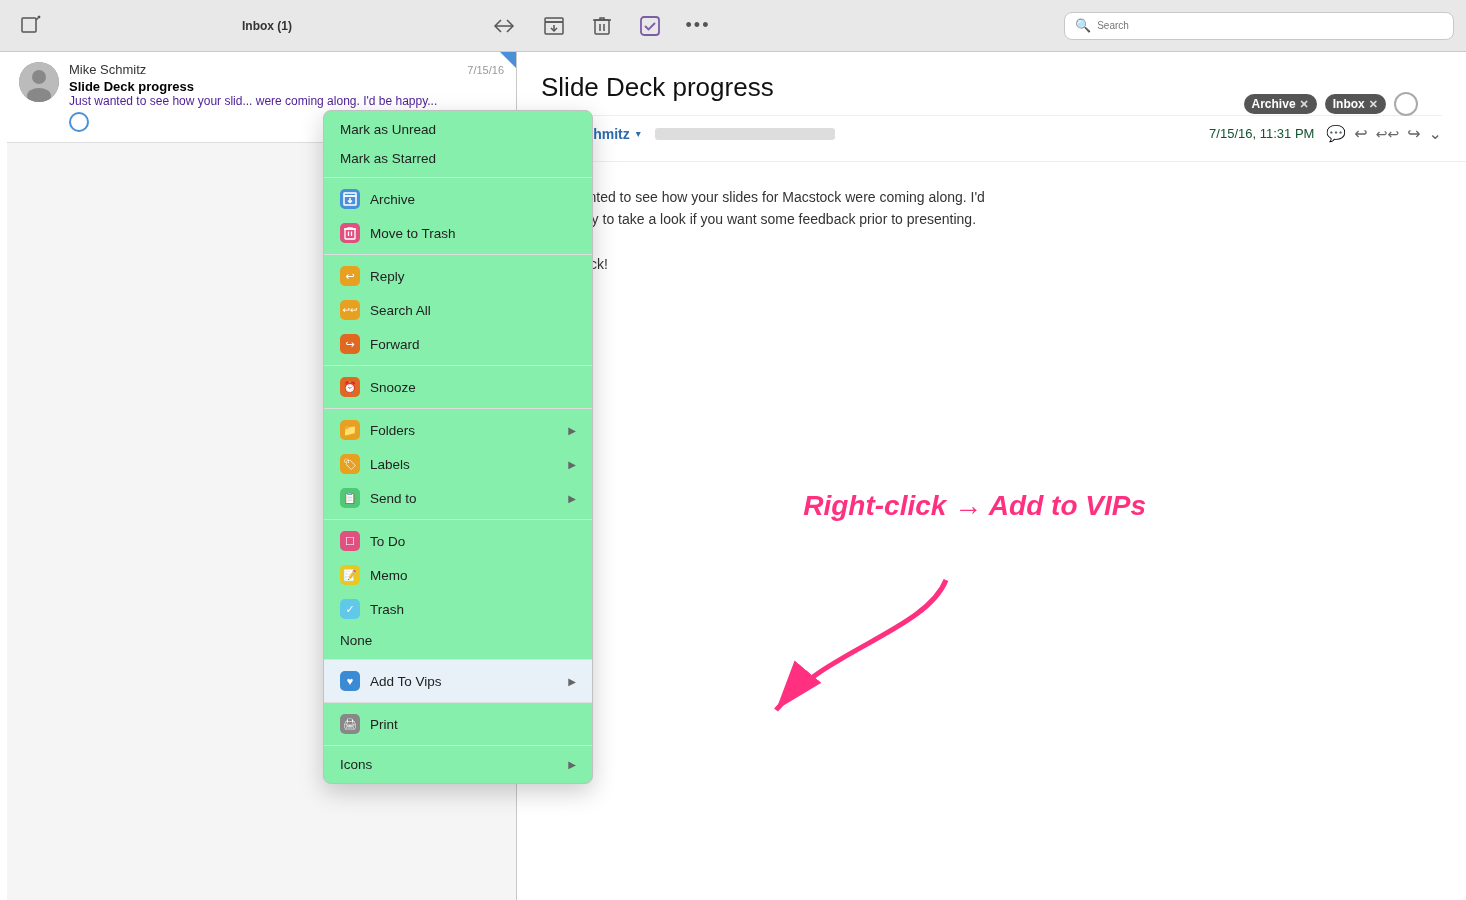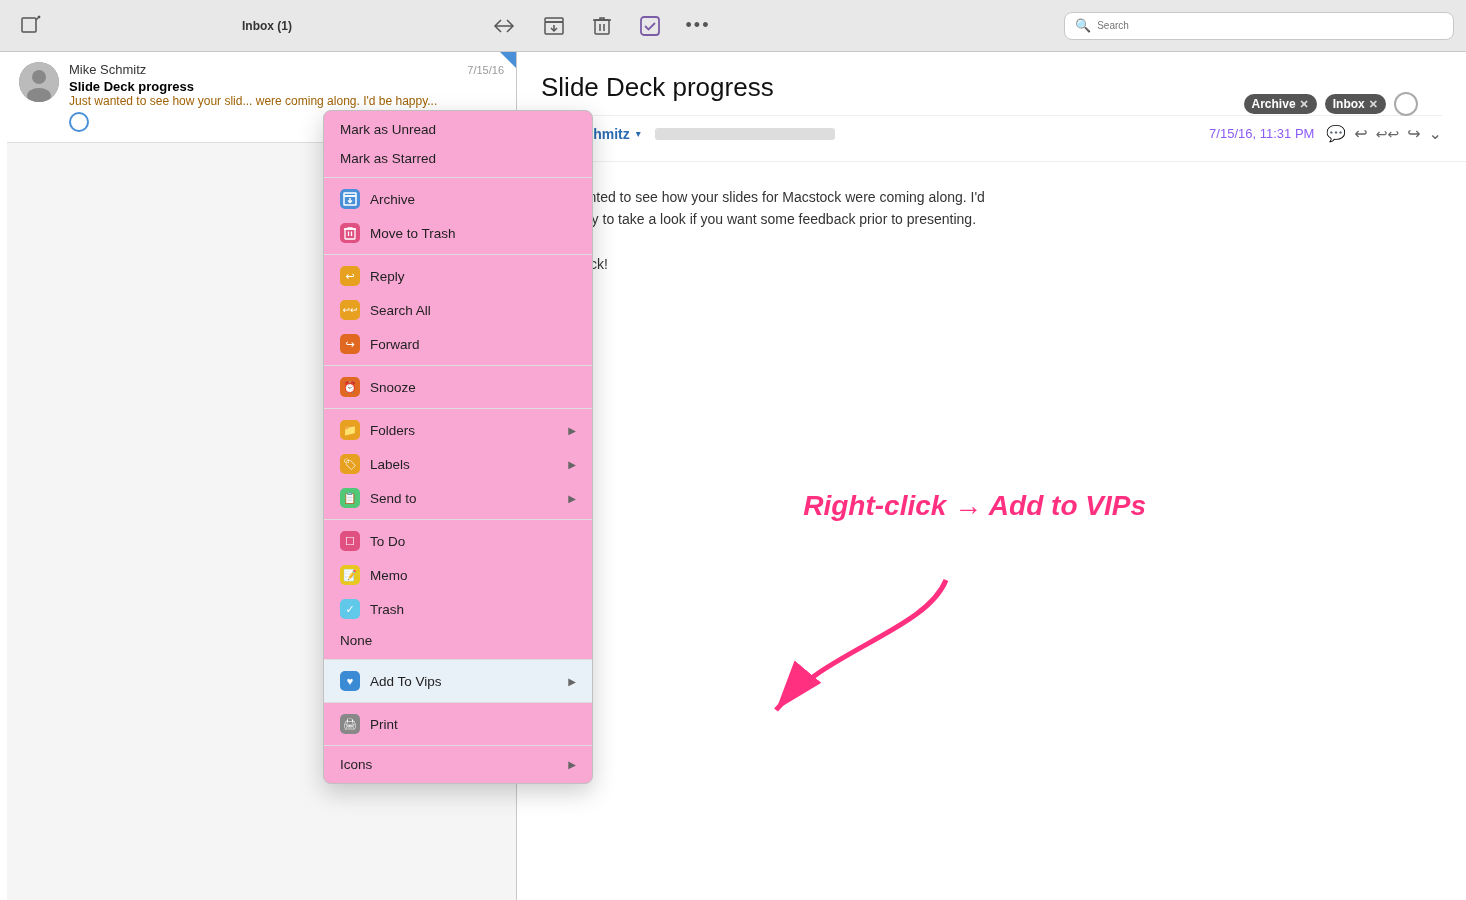--- a/index.html
+++ b/index.html
@@ -164,21 +164,21 @@
     }
 
     .email-subject {
       font-size: 13px;
       font-weight: 700;
       color: #000;
     }
 
     .email-preview {
       font-size: 12px;
-      color: #a16207;
+      color: #4c1d95;
       white-space: nowrap;
       overflow: hidden;
       text-overflow: ellipsis;
     }
 
     .email-date {
       font-size: 11px;
       color: #999;
       white-space: nowrap;
       margin-left: 8px;
@@ -259,21 +259,21 @@
     .sender-email-blur {
       width: 180px;
       height: 12px;
       background: #ddd;
       border-radius: 3px;
       margin-left: 8px;
     }
 
     .email-date-right {
       font-size: 13px;
-      color: #8b5cf6;
+      color: #14532d;
     }
 
     .action-icons {
       display: flex;
       align-items: center;
       gap: 8px;
       margin-left: 12px;
     }
 
     .action-icon {
@@ -326,21 +326,21 @@
       border: 2px solid #aaa;
       cursor: pointer;
     }
 
     
     .context-menu {
       position: absolute;
       left: 323px;
       top: 110px;
       width: 270px;
-      background: #f9a8d4;
+      background: #86efac;
       border: 1px solid #c0c0c0;
       border-radius: 8px;
       box-shadow: 0 8px 24px rgba(0,0,0,0.2);
       z-index: 100;
       overflow: hidden;
     }
 
     .menu-section {
       border-bottom: 1px solid #ddd;
       padding: 4px 0;

